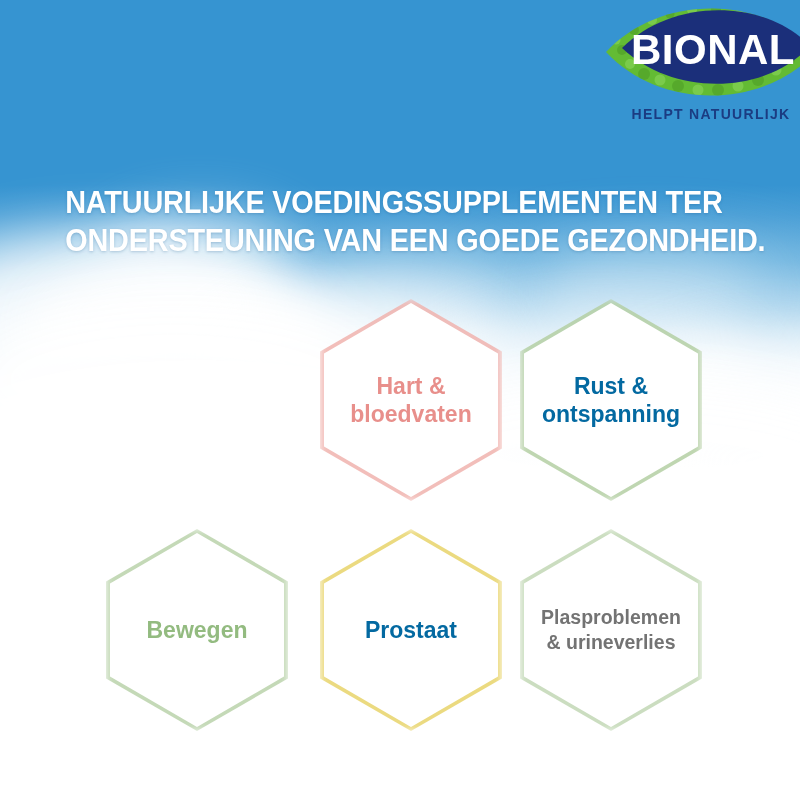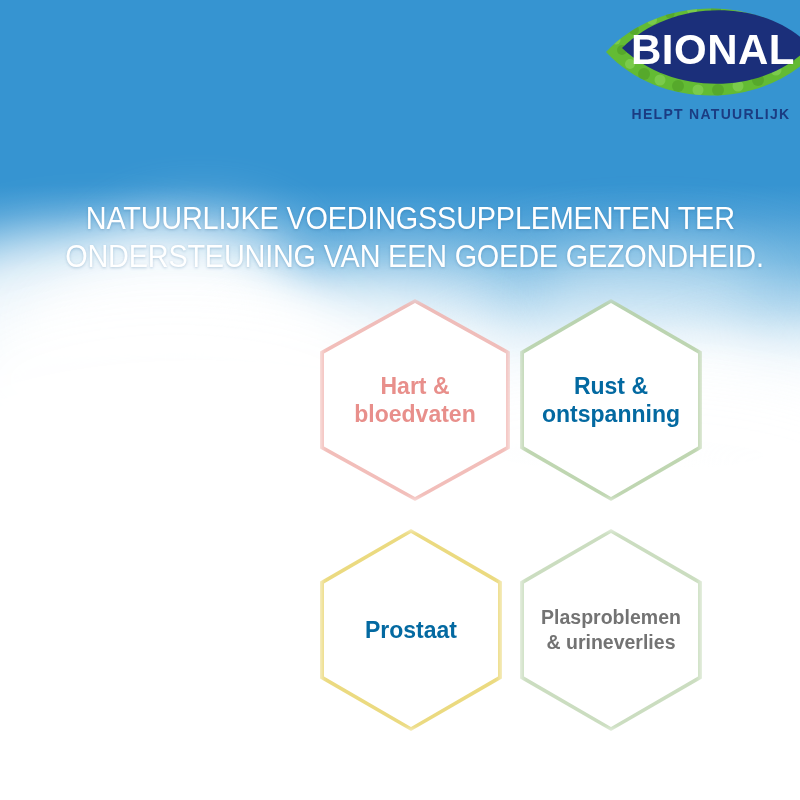--- a/index.html
+++ b/index.html
@@ -92,27 +92,27 @@
     font-size: 14px;
     font-weight: 700;
     letter-spacing: 1.3px;
     white-space: nowrap;
   }
 
   
   .headline {
     position: absolute;
     left: 40px;
-    top: 200px;
+    top: 184px;
     width: 720px;
-    text-align: right;
+    text-align: left;
     color: #ffffff;
     font-size: 31px;
     line-height: 38px;
-    font-weight: 400;
+    font-weight: 700;
     letter-spacing: -0.2px;
     text-shadow: 0 1px 3px rgba(20,80,130,.25);
   }
   .headline .ln {
     display: block;
     transform: scaleX(.93);
     transform-origin: center;
     white-space: nowrap;
   }
 
@@ -224,34 +224,39 @@
   </div>
 
   <div class="headline" style="color: rgb(255, 255, 255);">
     <span class="ln">NATUURLIJKE VOEDINGSSUPPLEMENTEN TER</span>
     <span class="ln">ONDERSTEUNING VAN EEN GOEDE GEZONDHEID.</span>
   </div>
 
   <div class="hex-grid">
 
 
-    <div class="hex" style="left:324px; top:303px;padding-left:8px;">
+    <div class="hex" style="left:324px; top:303px;">
       <div class="hex-glow" style="background: rgb(240, 179, 174);"></div>
       <div class="hex-shape"></div>
       <div class="hex-label" style="color: rgb(232, 143, 139);">Hart &amp;
 bloedvaten</div>
     </div>
 
     <div class="hex" style="left:524px; top:303px;">
       <div class="hex-glow" style="background: rgb(180, 207, 164);"></div>
       <div class="hex-shape"></div>
       <div class="hex-label" style="color: #0369a1;">Rust &amp;
 ontspanning</div>
     </div>
 
+    <div class="hex" style="left:110px; top:533px;">
+      <div class="hex-glow" style="background: rgb(186, 211, 171);"></div>
+      <div class="hex-shape"></div>
+      <div class="hex-label" style="color: rgb(147, 187, 128);">Bewegen</div>
+    </div>
 
     <div class="hex" style="left:324px; top:533px;">
       <div class="hex-glow" style="background: rgb(232, 212, 106);"></div>
       <div class="hex-shape"></div>
       <div class="hex-label" style="color: #0369a1;">Prostaat</div>
     </div>
 
     <div class="hex" style="left:524px; top:533px;">
       <div class="hex-glow" style="background: rgb(194, 216, 181);"></div>
       <div class="hex-shape"></div>

